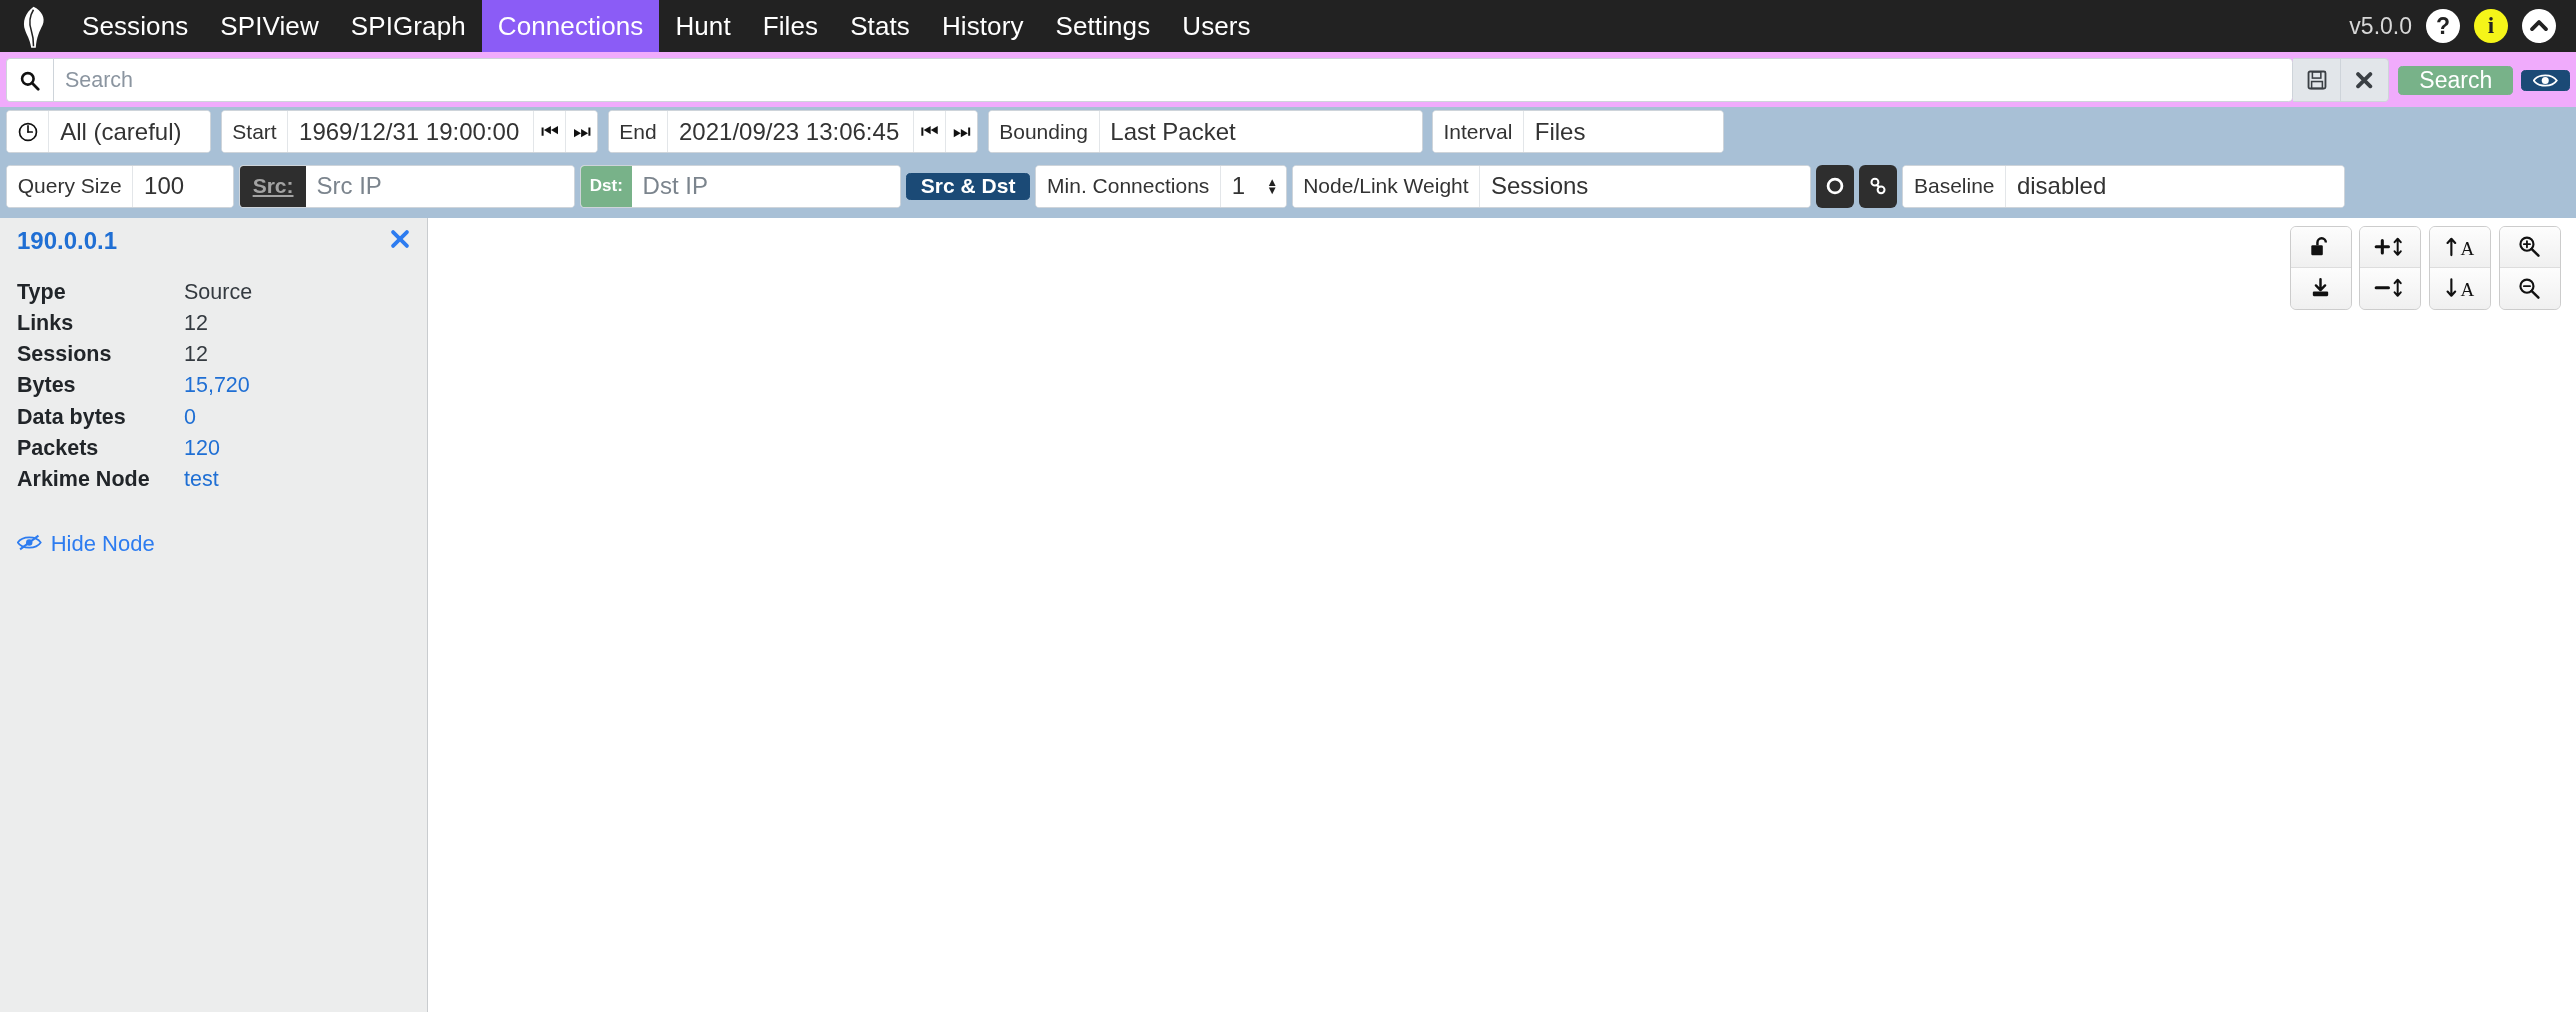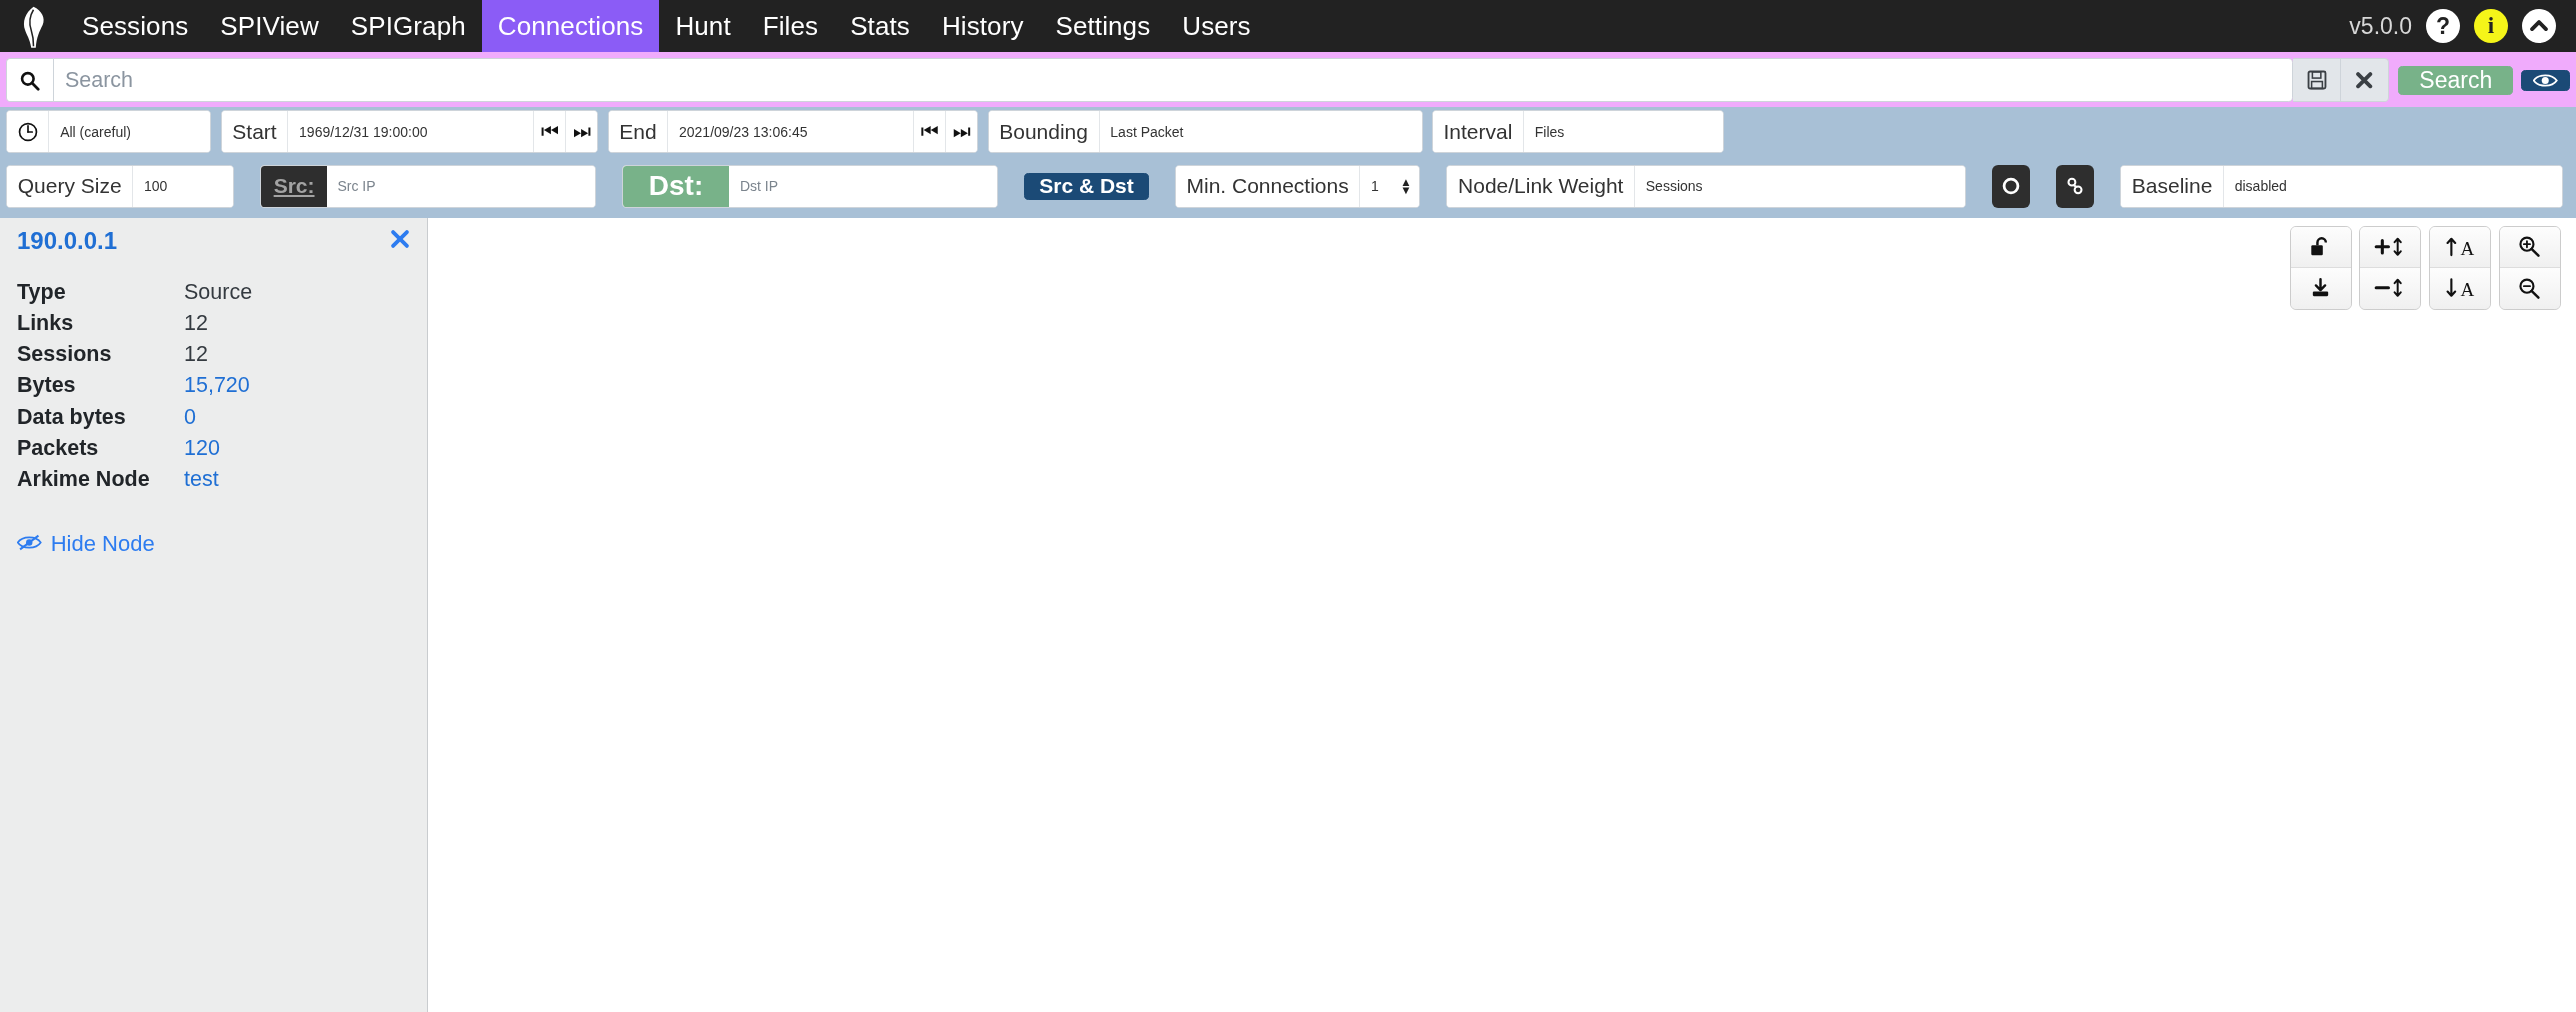--- a/index.html
+++ b/index.html
@@ -118,59 +118,59 @@
   
   #timebar {
     background: #a8c0d6;
     padding: 1.5px 6.1px 6.1px 6.1px;
     display: flex; align-items: center; gap: 9.2px;
     height: 54px;
   }
   #formbar {
     background: #a8c0d6;
     padding: 1.5px 6.1px 7.7px 6.1px;
-    display: flex; align-items: center; gap: 26px;
+    display: flex; align-items: center; gap: 5px;
     height: 57px;
   }
   .grp {
     display: flex; align-items: stretch; height: 43px;
     border-radius: 4.6px; overflow: hidden;
     border: 0.8px solid #ced4da; background: #fff;
   }
   .grp .lbl {
     display: flex; align-items: center;
     padding: 0 10.7px;
     font-size: 21px; color: #333;
     background: #fff;
     border-right: 0.8px solid #e3e6e9;
     white-space: nowrap;
   }
   .grp .val {
     display: flex; align-items: center;
     padding: 0 10.7px;
-    font-size: 14px; color: #333;
+    font-size: 24px; color: #333;
     background: #fff;
     white-space: nowrap;
   }
   .grp .val.placeholder { color: #7b848d; }
   .grp .arrow {
     display: flex; align-items: center; justify-content: center;
     width: 32px; font-size: 20px; color: #111;
     background: #fff;
     border-left: 0.8px solid #e3e6e9;
     cursor: pointer;
   }
   .grp .spin { display:flex; flex-direction:column; justify-content:center; font-size: 11.5px; line-height: 8.4px; padding-right: 7.7px; color:#222;}
   .tag-dark {
     background: #2e2e2e; color: #a3a3a3; font-weight: bold;
     display: flex; align-items: center; padding: 0 12.3px; font-size: 21px; text-decoration: underline;
   }
   .tag-green {
     background: #78b289; color: #fff; font-weight: bold;
-    display: flex; align-items: center; padding: 0 26px; font-size: 28px;
+    display: flex; align-items: center; padding: 0 9px; font-size: 17px;
   }
   #btn-srcdst {
     background: #1b4a76; color: #fff; font-weight: bold;
     border-radius: 4.6px; border: 0.8px solid #1b4a76;
     display: flex; align-items: center; padding: 0 14px;
     font-size: 21px; height: 27px; cursor: pointer;
   }
   .dark-sq {
     background: #2e2e2e; color:#fff;
     border-radius: 6.1px;

